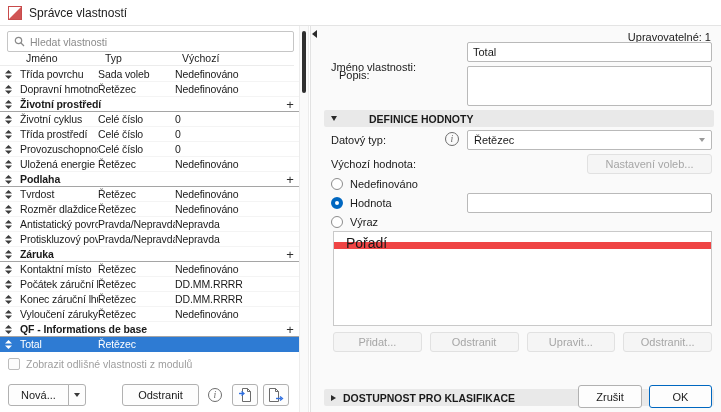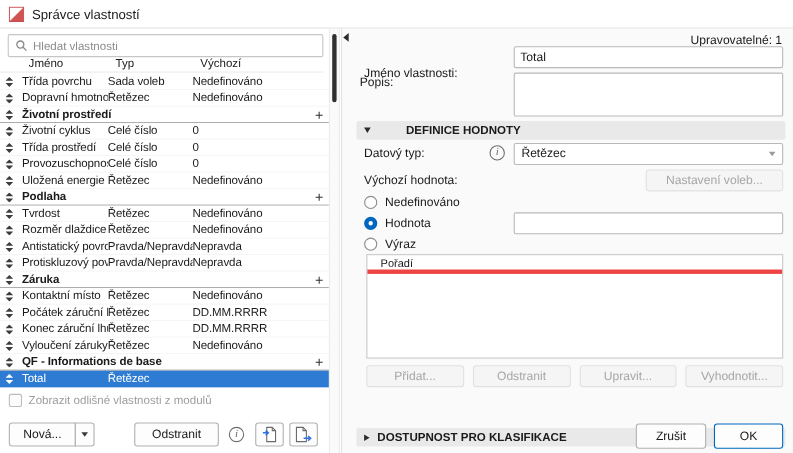--- a/index.html
+++ b/index.html
@@ -73,21 +73,21 @@
   
   .rpanel { position:absolute; left:310px; top:26px; width:411px; height:386px;
     background:#fafafa; border-left:1px solid #e2e2e2; }
   .rpanel .lbl { position:absolute; }
   #editable-status { position:absolute; right:10px; top:5px; }
 
   .tinput { position:absolute; background:#fff; border:1px solid #b9b9b9; border-radius:2px;
     font:inherit; padding:0 5px; color:#1a1a1a; outline:none; }
   #name-label { left:20px; top:20px;margin-top:15px; }
   #name-input { left:156px; top:16px; width:245px; height:20px; }
-  #desc-label { left:16px; top:43px; }
+  #desc-label { left:28px; top:43px; }
   #desc-input { left:156px; top:40px; width:245px; height:40px; resize:none; padding-top:2px; }
 
   .sechead { position:absolute; left:13px; width:390px; height:17px; background:#e9e9e9;
     border-radius:2px; display:flex; align-items:center; gap:7px; padding-left:7px;
     font-weight:bold; font-size:10.5px; }
   #def-section { top:84px;gap:32px; }
   #avail-section { top:331px;margin-top:32px; }
   .tri-down { width:0; height:0; border-left:3.5px solid transparent;
     border-right:3.5px solid transparent; border-top:5px solid #2b2b2b; }
   .tri-right { width:0; height:0; border-top:3.5px solid transparent;
@@ -106,21 +106,21 @@
   #options-btn { position:absolute; left:276px; top:128px; width:125px; height:20px; }
 
   .radios { position:absolute; left:20px; top:152px; }
   .radio-row { display:flex; align-items:center; gap:7px; height:12px; margin-bottom:7px; cursor:default; }
   .radio { width:12px; height:12px; border-radius:50%; border:1px solid #8c8c8c; background:#fff; flex:none; }
   .radio.on { border:4px solid #0067c0; }
   #value-input { left:156px; top:167px; width:245px; height:20px; }
 
   .vallist { position:absolute; left:22px; top:205px; width:379px; height:95px;
     background:#fff; border:1px solid #c9c9c9; }
-  .vallist .lheader { height:17px; padding:3px 0 0 12px; border-bottom:4px solid #ef4444; font-size:10px; }
+  .vallist .lheader { height:17px; padding:3px 0 0 12px; border-bottom:7px solid #ef4444; font-size:14px; }
 
   .actions { position:absolute; left:22px; top:306px; width:379px; height:20px;
     display:flex; gap:8px; }
   .actions .btn { flex:1; height:20px; }
 
   #cancel-btn { position:absolute; left:267px; top:359px; width:64px; height:23px; }
   #ok-btn { position:absolute; left:338px; top:359px; width:63px; height:23px; border:1px solid #0067c0; }
 </style>
 </head>
 <body>
@@ -429,21 +429,21 @@
   <input class="tinput" id="value-input" type="text" value="" style="">
 
   <div class="vallist">
     <div class="lheader">Pořadí</div>
   </div>
 
   <div class="actions">
       <button class="btn disabled">Přidat...</button>
       <button class="btn disabled">Odstranit</button>
       <button class="btn disabled">Upravit...</button>
-      <button class="btn disabled">Vyhodnotit...</button>
+      <button class="btn disabled">Odstranit...</button>
     </div>
 
   <div class="sechead" id="avail-section">
     <span class="tri-right"></span>
     <span>DOSTUPNOST PRO KLASIFIKACE</span>
   </div>
 
   <button class="btn" id="cancel-btn">Zrušit</button>
   <button class="btn" id="ok-btn">OK</button>
 </div>

